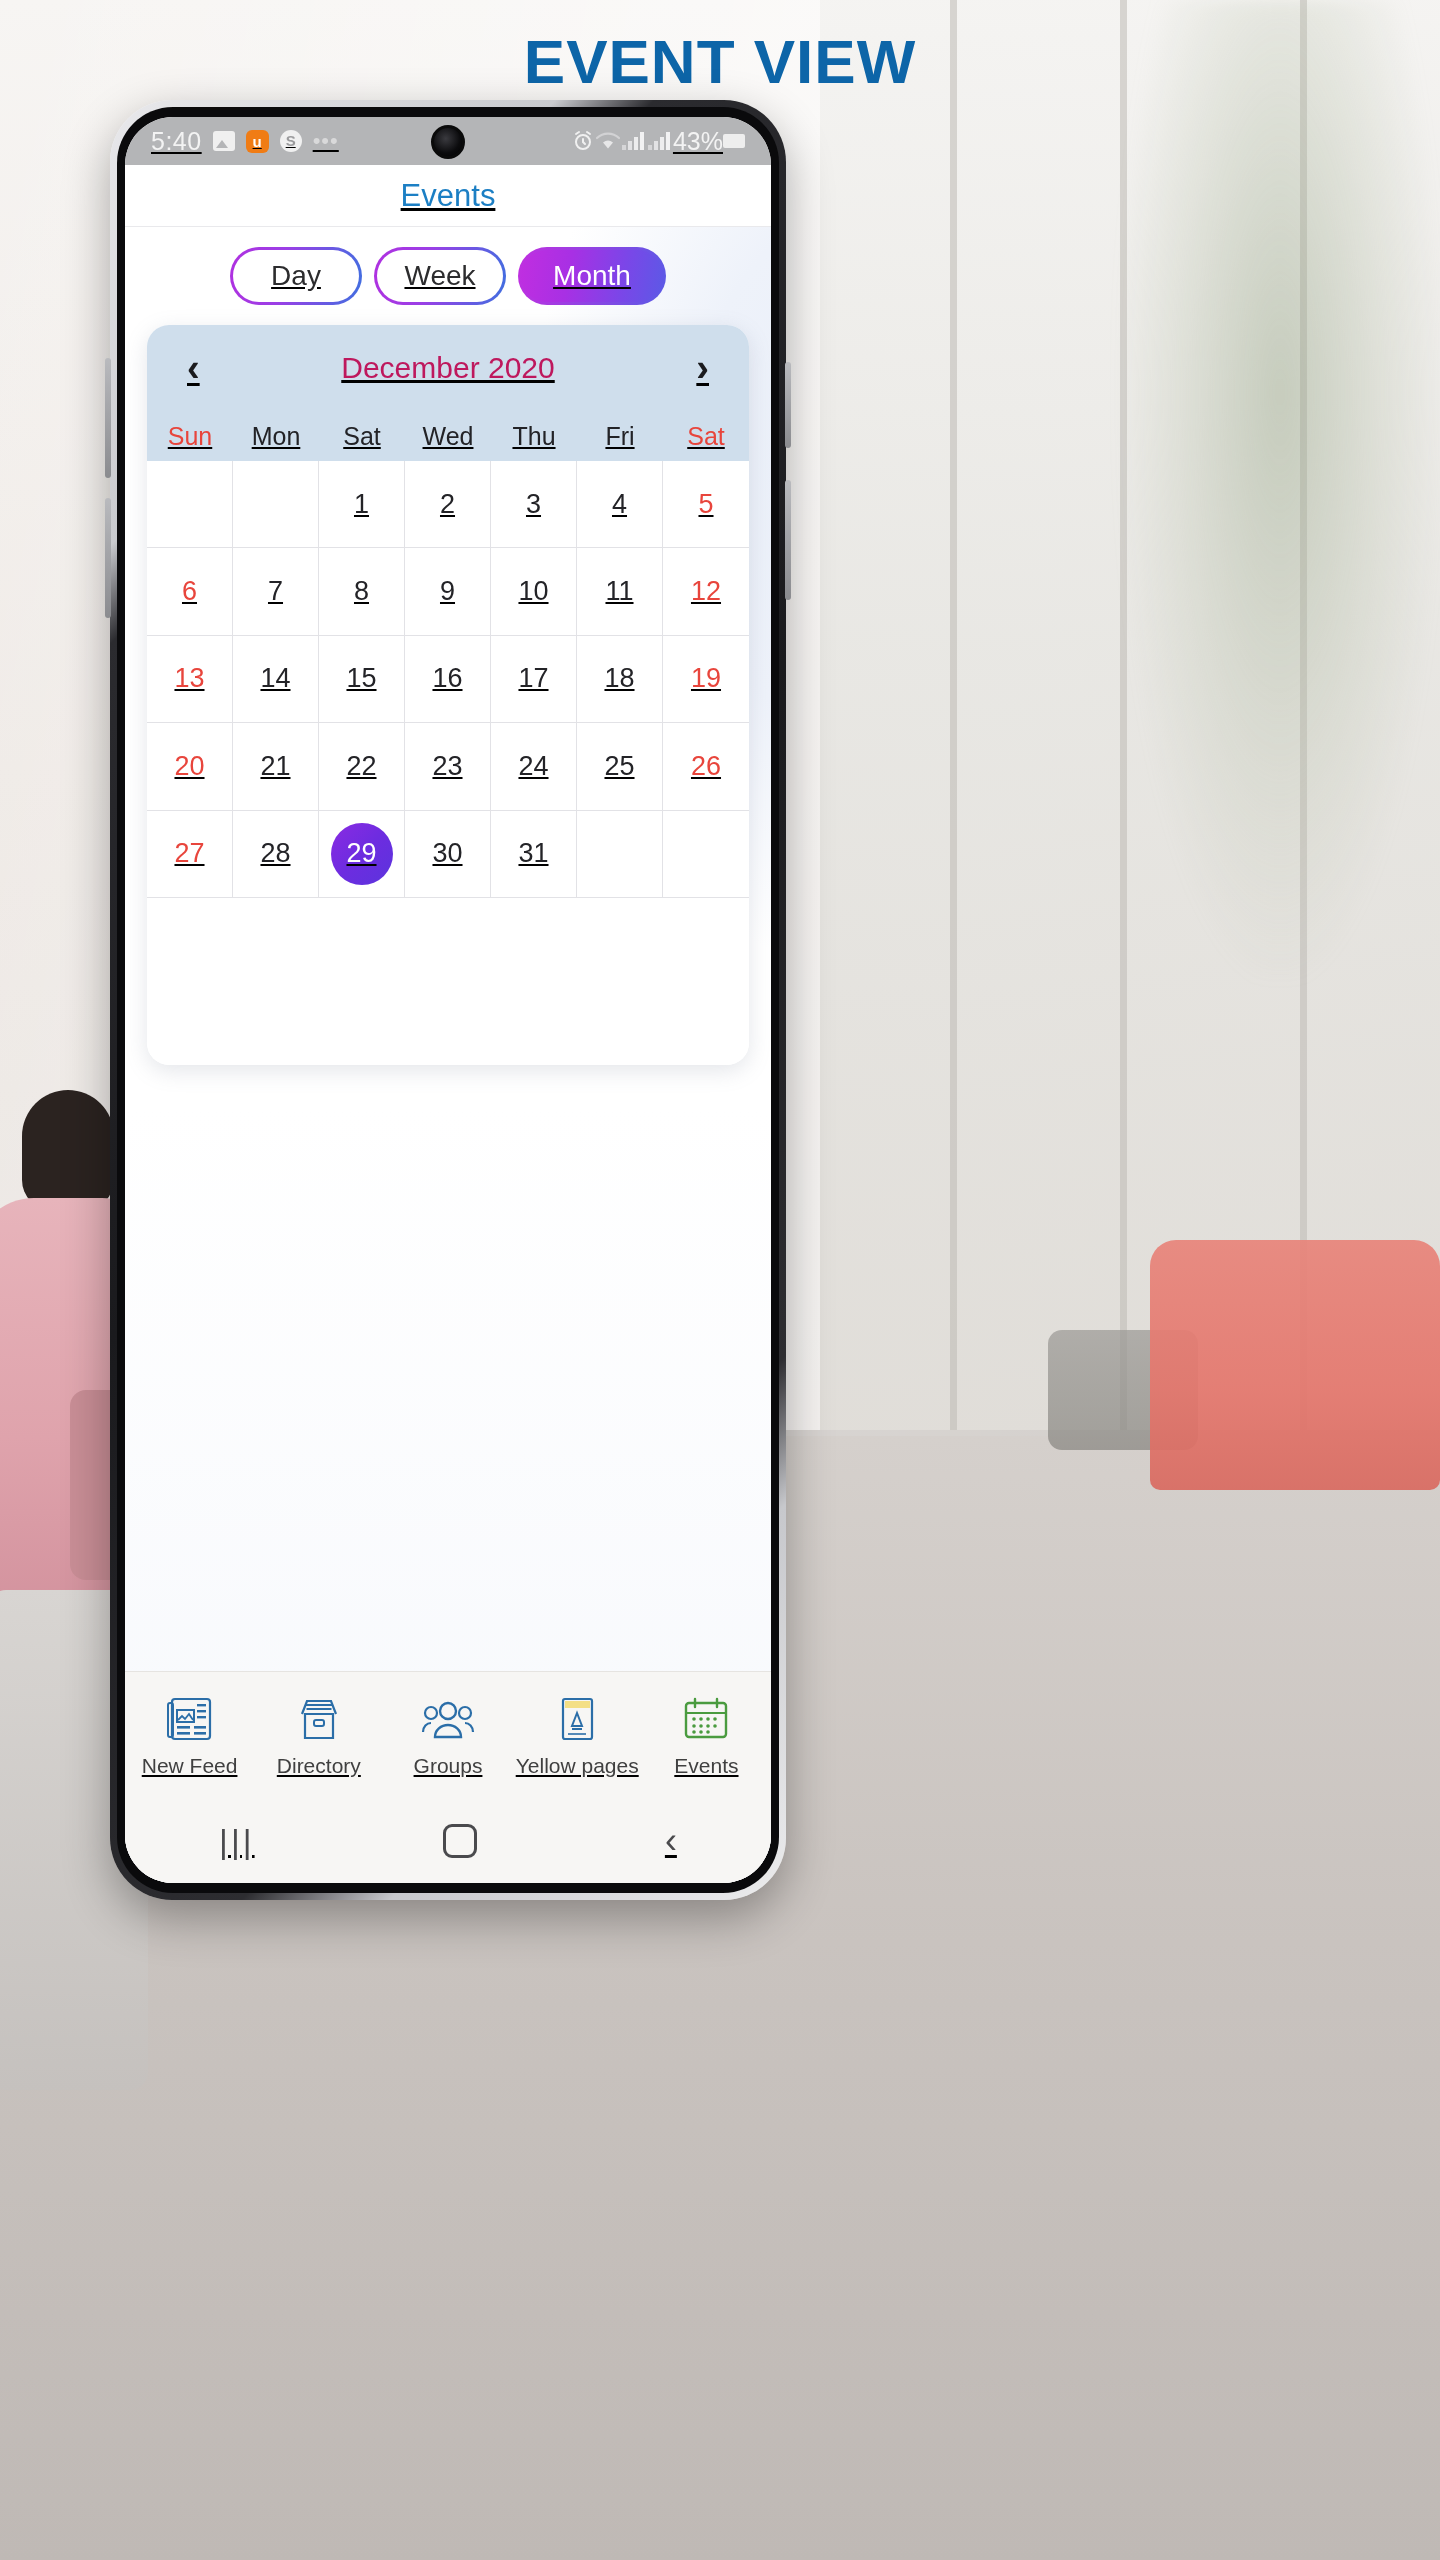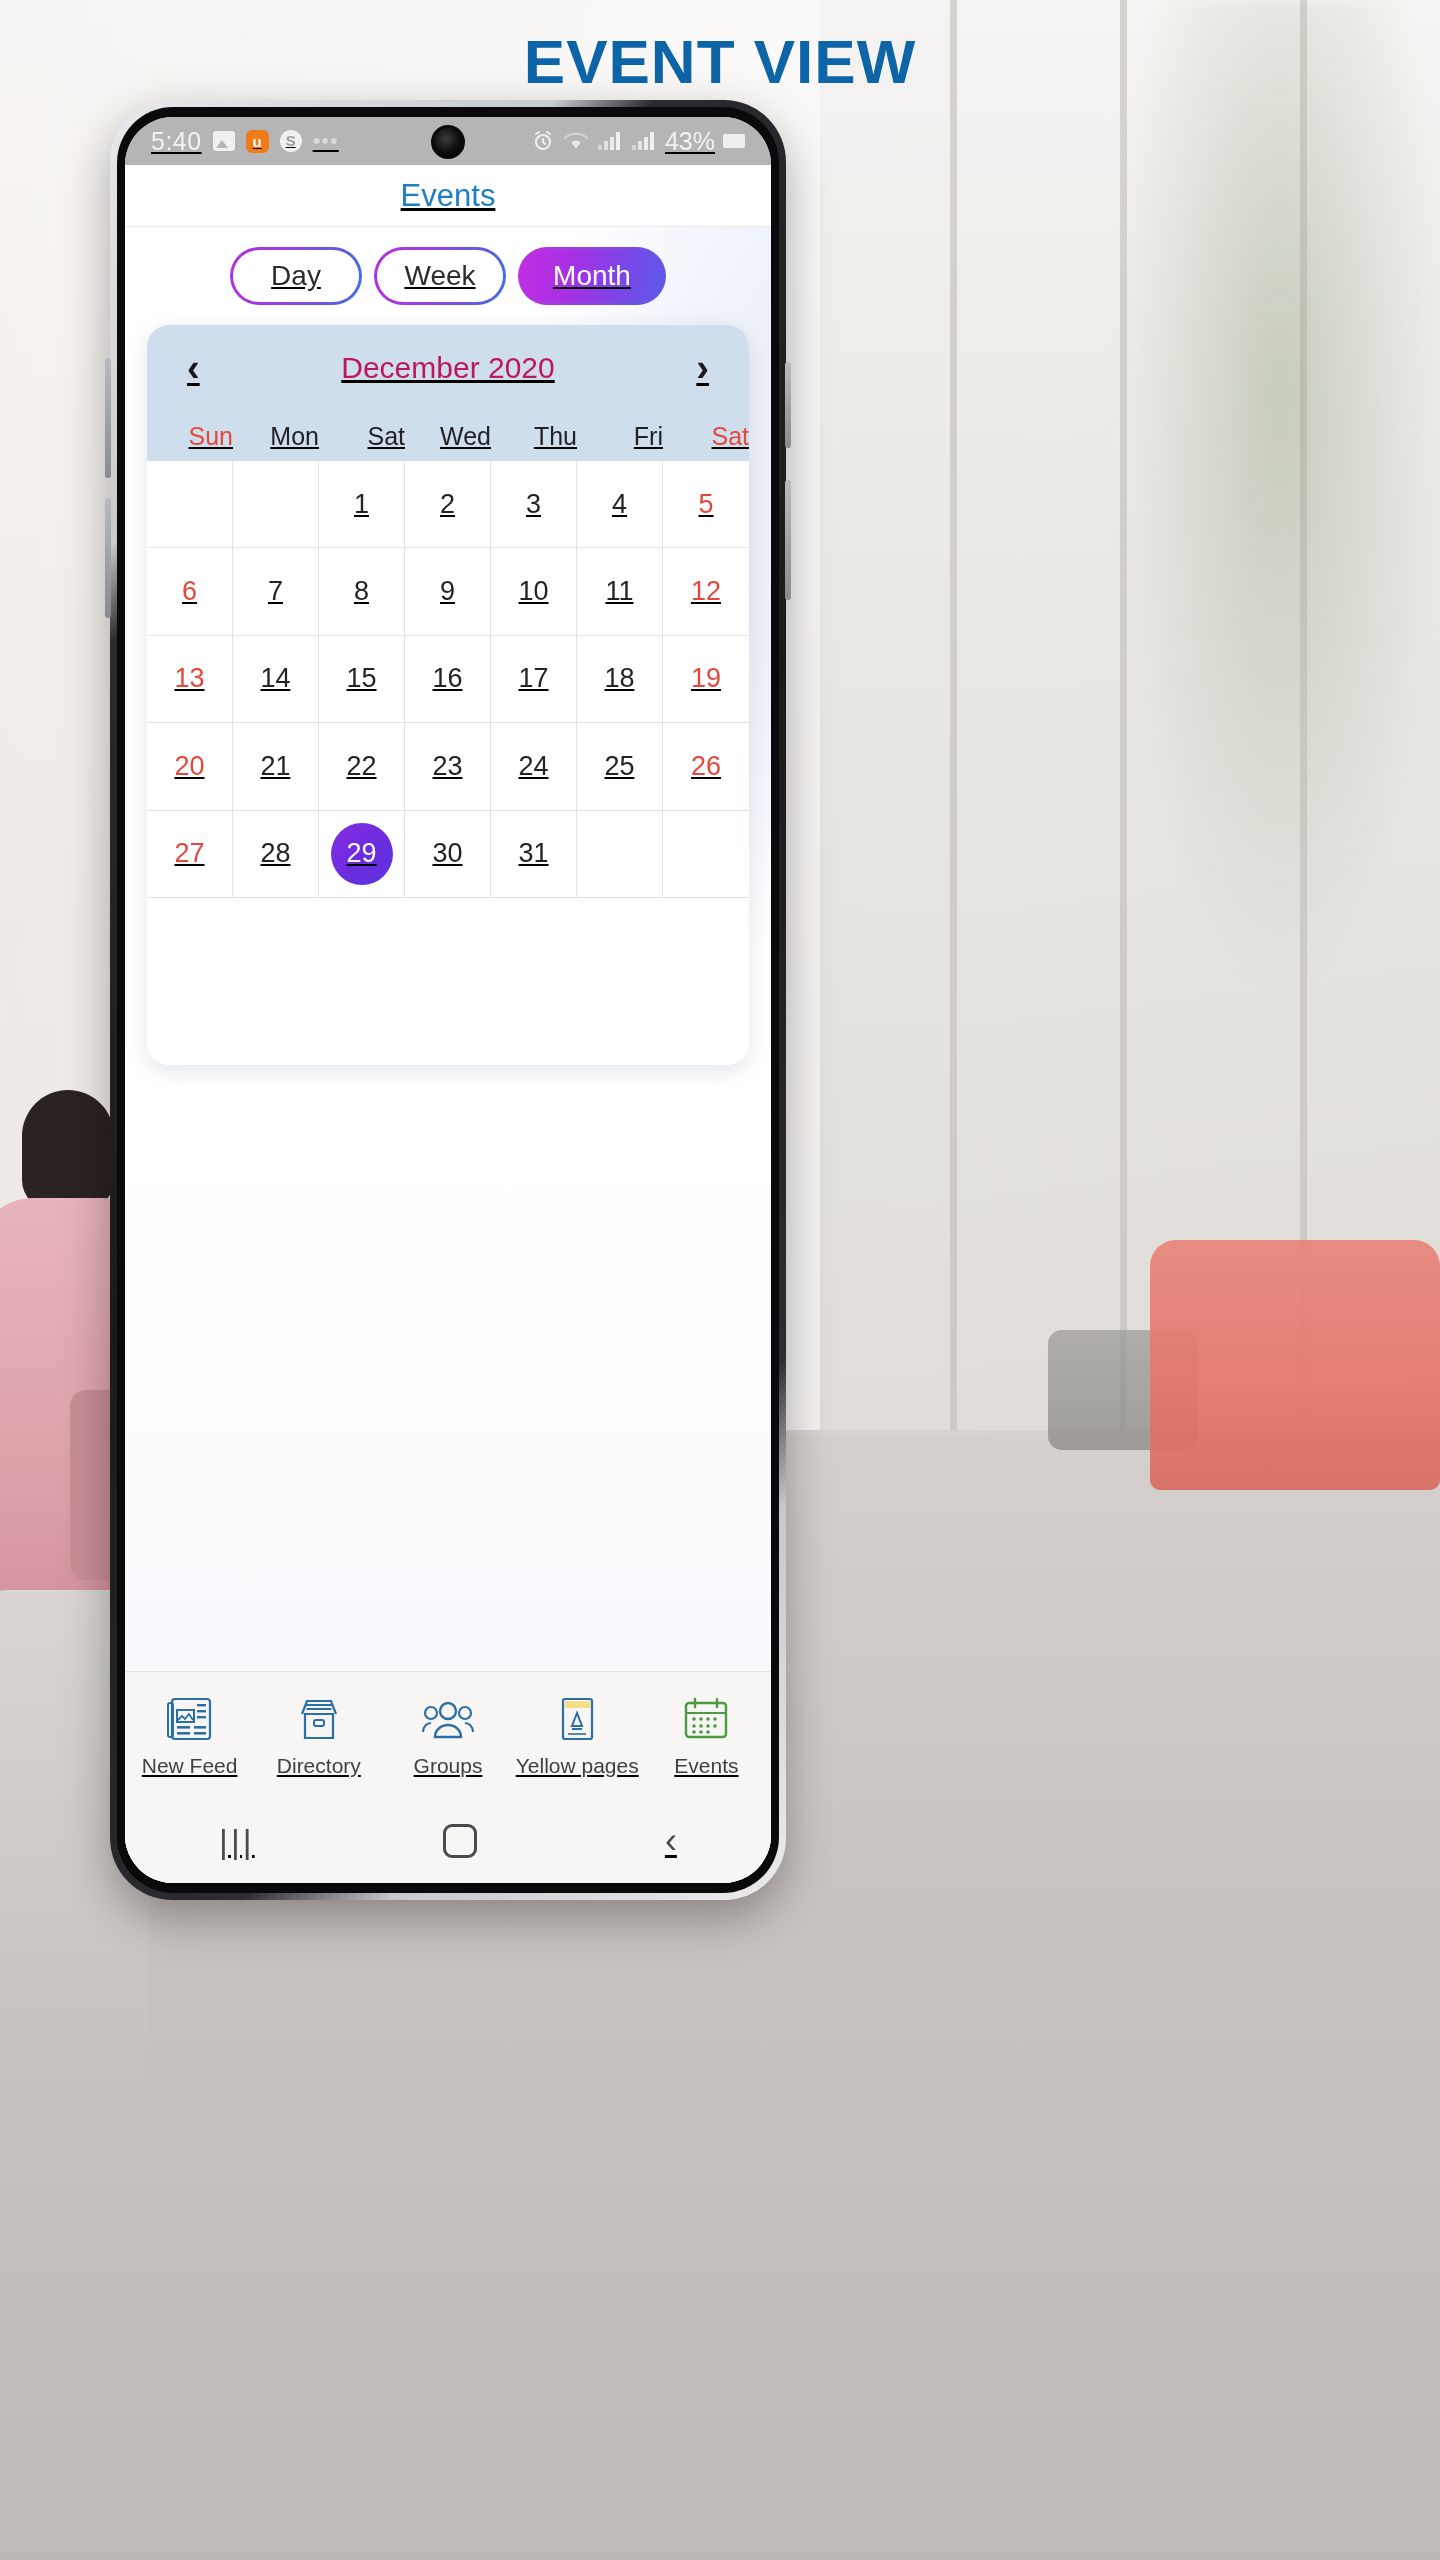--- a/index.html
+++ b/index.html
@@ -124,21 +124,21 @@
 
   
   .statusbar {
     height: 48px; background: #b4b5b7;
     display: flex; align-items: center; justify-content: space-between;
     padding: 0 26px;
     color: #ffffff; font-size: 24px; position: relative;
   }
   .sb-left { display: flex; align-items: center; gap: 11px; }
   .sb-time { font-size: 25px; letter-spacing: .5px; color:#f3f3f3; }
-  .sb-right { display: flex; align-items: center; gap: 8px; }
+  .sb-right { display: flex; align-items: center; }
   .icon-img {
     width: 22px; height: 20px; background: #f0f0f0; border-radius: 3px;
     position: relative;
   }
   .icon-img::after{
     content:""; position:absolute; left:3px; bottom:3px; width:0; height:0;
     border-left:6px solid transparent; border-right:6px solid transparent; border-bottom:8px solid #b4b5b7;
   }
   .icon-u {
     width: 23px; height: 23px; background: #f07c15; border-radius: 6px;
@@ -247,21 +247,21 @@
     background:#cfdeec; height: 86px;
     display:flex; align-items:center; justify-content:space-between;
     padding: 0 30px;
   }
   .cal-arrow { font-size: 38px; color:#1b1b1e; line-height:1; padding: 0 10px; font-weight:600; }
   .cal-month { font-size: 30px; color:#be185d; }
   .cal-weekdays {
     background:#cfdeec; display:grid; grid-template-columns: repeat(7,1fr);
     height: 50px; align-items:center;
   }
-  .cal-weekdays div { text-align:right; font-size: 25px; color:#232327; }
+  .cal-weekdays div { text-align:center; font-size: 25px; color:#232327; }
   .cal-weekdays div.wk { color:#e8453c; }
   .cal-grid { display:grid; grid-template-columns: repeat(7,1fr); grid-template-rows: repeat(5, 1fr); height: 437px; }
   .cal-cell {
     border-right: 1px solid #e2e2e6; border-bottom: 1px solid #e2e2e6;
     display:flex; align-items:center; justify-content:center;
     font-size: 27px; color: #232327;
   }
   .cal-cell:nth-child(7n) { border-right: none; }
   .cal-cell.wk { color: #e8453c; }
   .cal-cell .sel {

